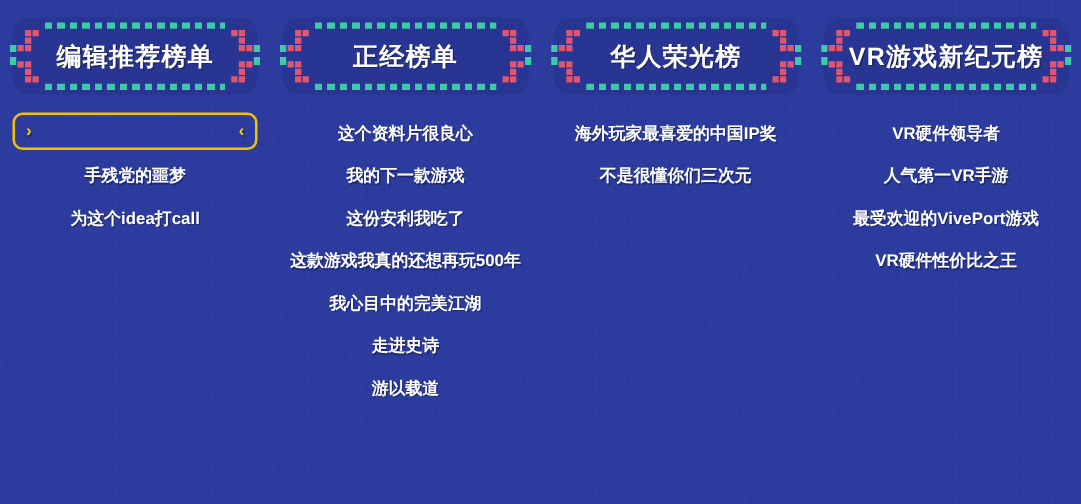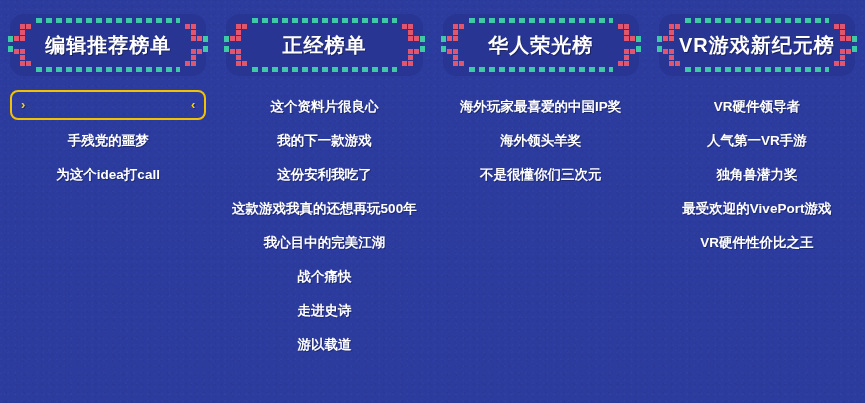--- a/index.html
+++ b/index.html
@@ -217,21 +217,20 @@
             <span class="px" style="right: 10px; bottom: 22px;"></span>
           </div>
           <div class="header-title">正经榜单</div>
         </div>
         <ul class="list">
           <li class="list-item">这个资料片很良心</li>
           <li class="list-item">我的下一款游戏</li>
           <li class="list-item">这份安利我吃了</li>
           <li class="list-item">这款游戏我真的还想再玩500年</li>
           <li class="list-item">我心目中的完美江湖</li>
-          <li class="list-item">战个痛快</li>
           <li class="list-item">走进史诗</li>
           <li class="list-item">游以载道</li>
         </ul>
       </div>
       <div class="column">
         <div class="header-wrap">
           <div class="header-plate">
             <div class="dash-row top"></div>
             <div class="dash-row bottom"></div>
             <div class="dash-col left"></div>
@@ -254,21 +253,20 @@
             <span class="px" style="right: 10px; bottom: 10px;"></span>
             <span class="px" style="right: 16px; bottom: 10px;"></span>
             <span class="px" style="right: 10px; bottom: 16px;"></span>
             <span class="px" style="right: 4px; bottom: 22px;"></span>
             <span class="px" style="right: 10px; bottom: 22px;"></span>
           </div>
           <div class="header-title">华人荣光榜</div>
         </div>
         <ul class="list">
           <li class="list-item">海外玩家最喜爱的中国IP奖</li>
-          <li class="list-item">海外领头羊奖</li>
           <li class="list-item">不是很懂你们三次元</li>
         </ul>
       </div>
       <div class="column">
         <div class="header-wrap">
           <div class="header-plate">
             <div class="dash-row top"></div>
             <div class="dash-row bottom"></div>
             <div class="dash-col left"></div>
             <div class="dash-col right"></div>
@@ -291,19 +289,18 @@
             <span class="px" style="right: 16px; bottom: 10px;"></span>
             <span class="px" style="right: 10px; bottom: 16px;"></span>
             <span class="px" style="right: 4px; bottom: 22px;"></span>
             <span class="px" style="right: 10px; bottom: 22px;"></span>
           </div>
           <div class="header-title">VR游戏新纪元榜</div>
         </div>
         <ul class="list">
           <li class="list-item">VR硬件领导者</li>
           <li class="list-item">人气第一VR手游</li>
-          <li class="list-item">独角兽潜力奖</li>
           <li class="list-item">最受欢迎的VivePort游戏</li>
           <li class="list-item">VR硬件性价比之王</li>
         </ul>
       </div>
     </div>
 </div>
 
 </body></html>

